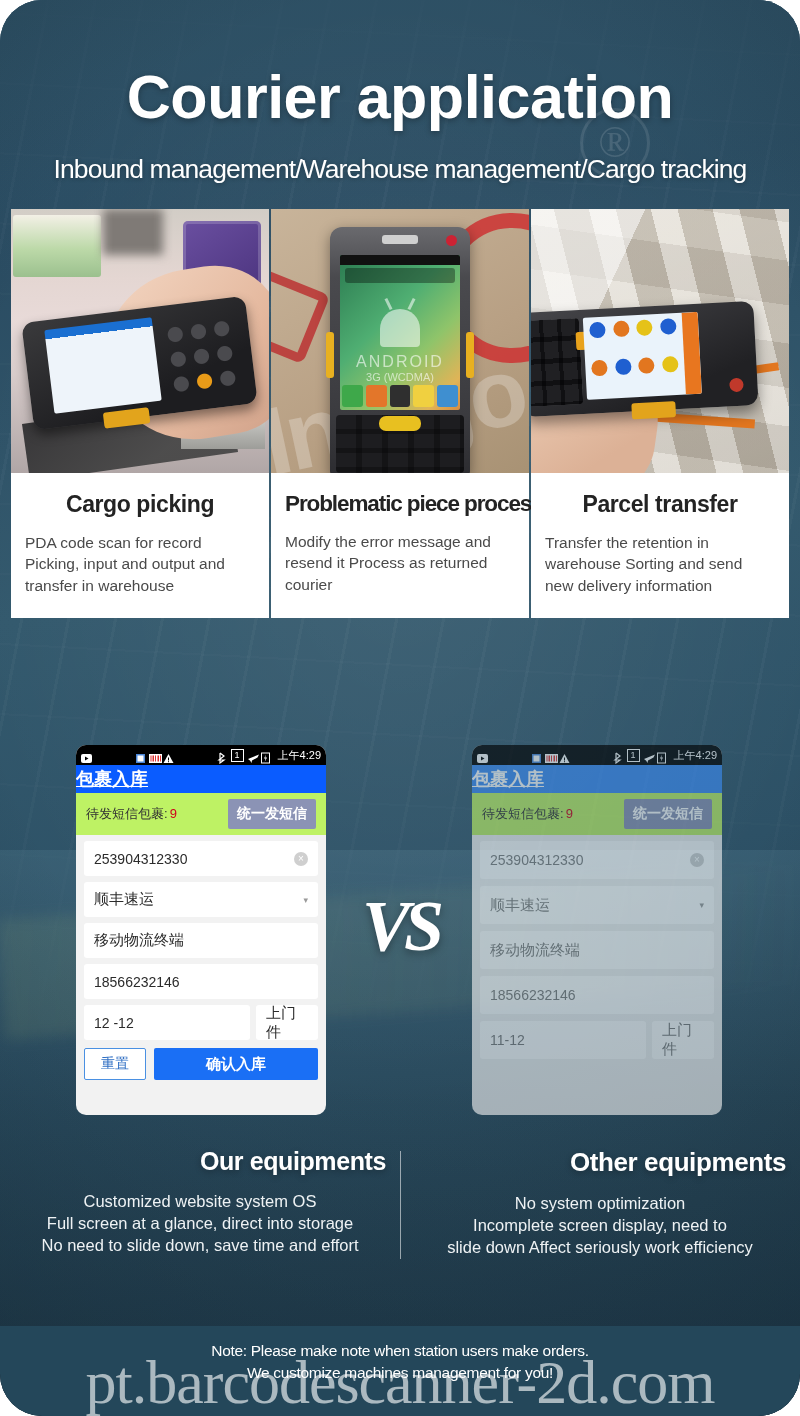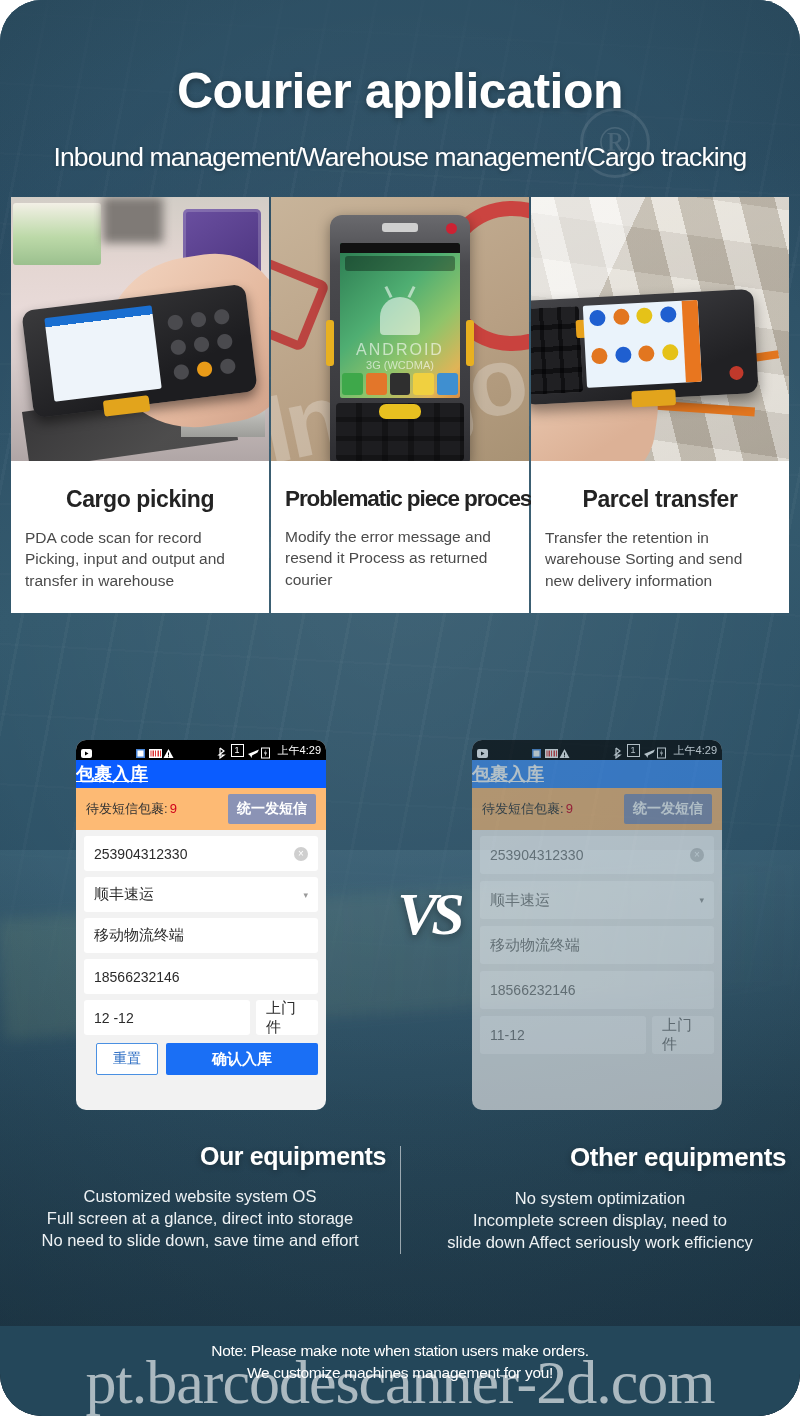--- a/index.html
+++ b/index.html
@@ -56,21 +56,21 @@
     width: 70px; height: 70px; border-radius: 50%;
     border: 3px solid rgba(255,255,255,.10);
     color: rgba(255,255,255,.13);
     font-size: 44px; line-height: 64px; text-align: center;
     font-family: "Liberation Serif", serif;
   }
 
   
   #header { position: relative; padding-top: 62px; text-align: center; }
   #title {
-    font-size: 50px; font-weight: bold; color: #ffffff;
+    font-size: 61px; font-weight: bold; color: #ffffff;
     letter-spacing: -.5px;
     text-shadow: 0 2px 6px rgba(0,0,0,.30);
   }
   #subtitle {
     margin-top: 22px;
     font-size: 26.5px; color: #ffffff;
     letter-spacing: -.9px;
     text-shadow: 0 1px 4px rgba(0,0,0,.30);
   }
 
@@ -238,21 +238,21 @@
     position: absolute; left: 64px; top: 8px; width: 115px; height: 82px;
     background: #eaf3fb; border-radius: 2px; overflow: hidden;
   }
   .p3-scr .rail { position:absolute; right:0; top:0; bottom:0; width:16px; background:#e8761f; }
   .p3-grid { position:absolute; left:4px; top:5px; right:20px; bottom:4px; display:grid; grid-template-columns: repeat(4,1fr); grid-template-rows: repeat(2,1fr); gap:3px; }
   .p3-grid i { border-radius:50%; width:16px; height:16px; margin:0 auto; display:block; }
   .p3-yellow { position: absolute; left: 108px; bottom: -8px; width: 44px; height: 16px; background: #e2a41c; border-radius: 3px; }
   .p3-okey { position: absolute; left: 56px; top: 22px; width: 14px; height: 18px; background: #e8a21c; border-radius: 3px; }
   .p3-red { position: absolute; right: 14px; bottom: 14px; width: 14px; height: 14px; border-radius: 50%; background: #c0392b; }
 
-  .card-body { padding: 25px 14px 22px 14px; text-align: center; }
+  .card-body { padding: 18px 14px 22px 14px; text-align: center; }
   .card-title {
     font-size: 23px; font-weight: bold; color: #232323;
     letter-spacing: -.4px; white-space: nowrap;
   }
   .card-title.tight { letter-spacing: -1.1px; font-size: 22.5px; }
   .card-text {
     margin-top: 14px; font-size: 15.5px; color: #4a4a4a; line-height: 1.38;
     text-align: center;
   }
   .card-text.l { text-align: left; }
@@ -294,21 +294,21 @@
     height: 28px; background: #0a5cff;
     display:flex; align-items:center; position: relative;
   }
   .titlebar .back { color:#fff; font-size: 16px; padding-left: 10px; line-height: 1; opacity:.95;}
   .titlebar .tt {
     position:absolute; left:0; right:0; 
     color:#fff; font-size: 18px; font-weight: bold; text-decoration: underline;
   }
 
   .smsrow {
-    height: 42px; background: #fdba74; display:flex; align-items:center;
+    height: 42px; background: #bef264; display:flex; align-items:center;
     padding: 0 10px; justify-content: space-between;
   }
   .smsrow .lbl { font-size: 13px; color: #333; }
   .smsrow .lbl b { color: #d0021b; font-weight: normal; margin-left: 2px; }
   .sms-btn {
     background: #8b93b5; color:#fff; font-size: 14px; font-weight: bold;
     padding: 6px 9px; border-radius: 2px; white-space: nowrap;
   }
 
   .fields { padding: 6px 8px 0 8px; display: flex; flex-direction: column; gap: 6px; }
@@ -319,45 +319,44 @@
   }
   .fld .clear {
     width: 14px; height: 14px; border-radius: 50%; background: #cfcfcf;
     color:#fff; font-size: 10px; line-height: 14px; text-align:center;
   }
   .fld .caret { color:#9a9a9a; font-size: 9px; }
   .fld.cn { font-size: 15px; gap: 10px; }
   .row2 { display:flex; gap: 6px; }
   .row2 .fld { flex: 1; }
   .row2 .fld.small { flex: 0 0 62px; justify-content:center; font-size:15px; }
-  .btnrow { display:flex; gap: 8px; padding: 8px 8px 10px 20px; }
+  .btnrow { display:flex; gap: 8px; padding: 8px 8px 10px 8px; }
   .btn-reset {
     flex: 0 0 62px; height: 32px; border: 1px solid #4a90e2; background:#fff;
     color:#2f6fc4; font-size: 14px; display:flex; align-items:center; justify-content:center;
     border-radius: 2px;
   }
   .btn-ok {
     flex: 1; height: 32px; background: #1a6ff5; color:#fff; font-size: 15px; font-weight: bold;
     display:flex; align-items:center; justify-content:center; border-radius: 2px;
   }
 
   
   .phone.right { opacity: .62; }
   .phone.right .titlebar { background: #3c8cf5; }
   .phone.right .fld, .phone.right .row2 .fld { color: #7b7b7b; height: 38px; }
   .phone.right .fields { gap: 7px; }
 
   
   #vs {
     position: absolute; left: 50%; top: 140px; transform: translateX(-50%);
-    color: #fff; font-size: 60px; font-weight: bold; font-style: italic;
+    color: #fff; font-size: 72px; font-weight: bold; font-style: italic;
     letter-spacing: -6px;
     text-shadow: 0 3px 8px rgba(0,0,0,.35);
     font-family: "Liberation Serif", serif;
-    margin-left: 28px;
   }
 
   
   #caps { position: relative; margin-top: 22px; display:flex; }
   #caps .col { flex:1; text-align:center; padding: 0 14px; }
   .cap-h {
     font-size: 25px; font-weight: bold; color:#fff; letter-spacing:-.4px;
     text-shadow: 0 2px 6px rgba(0,0,0,.3);
     text-align: right;
   }

